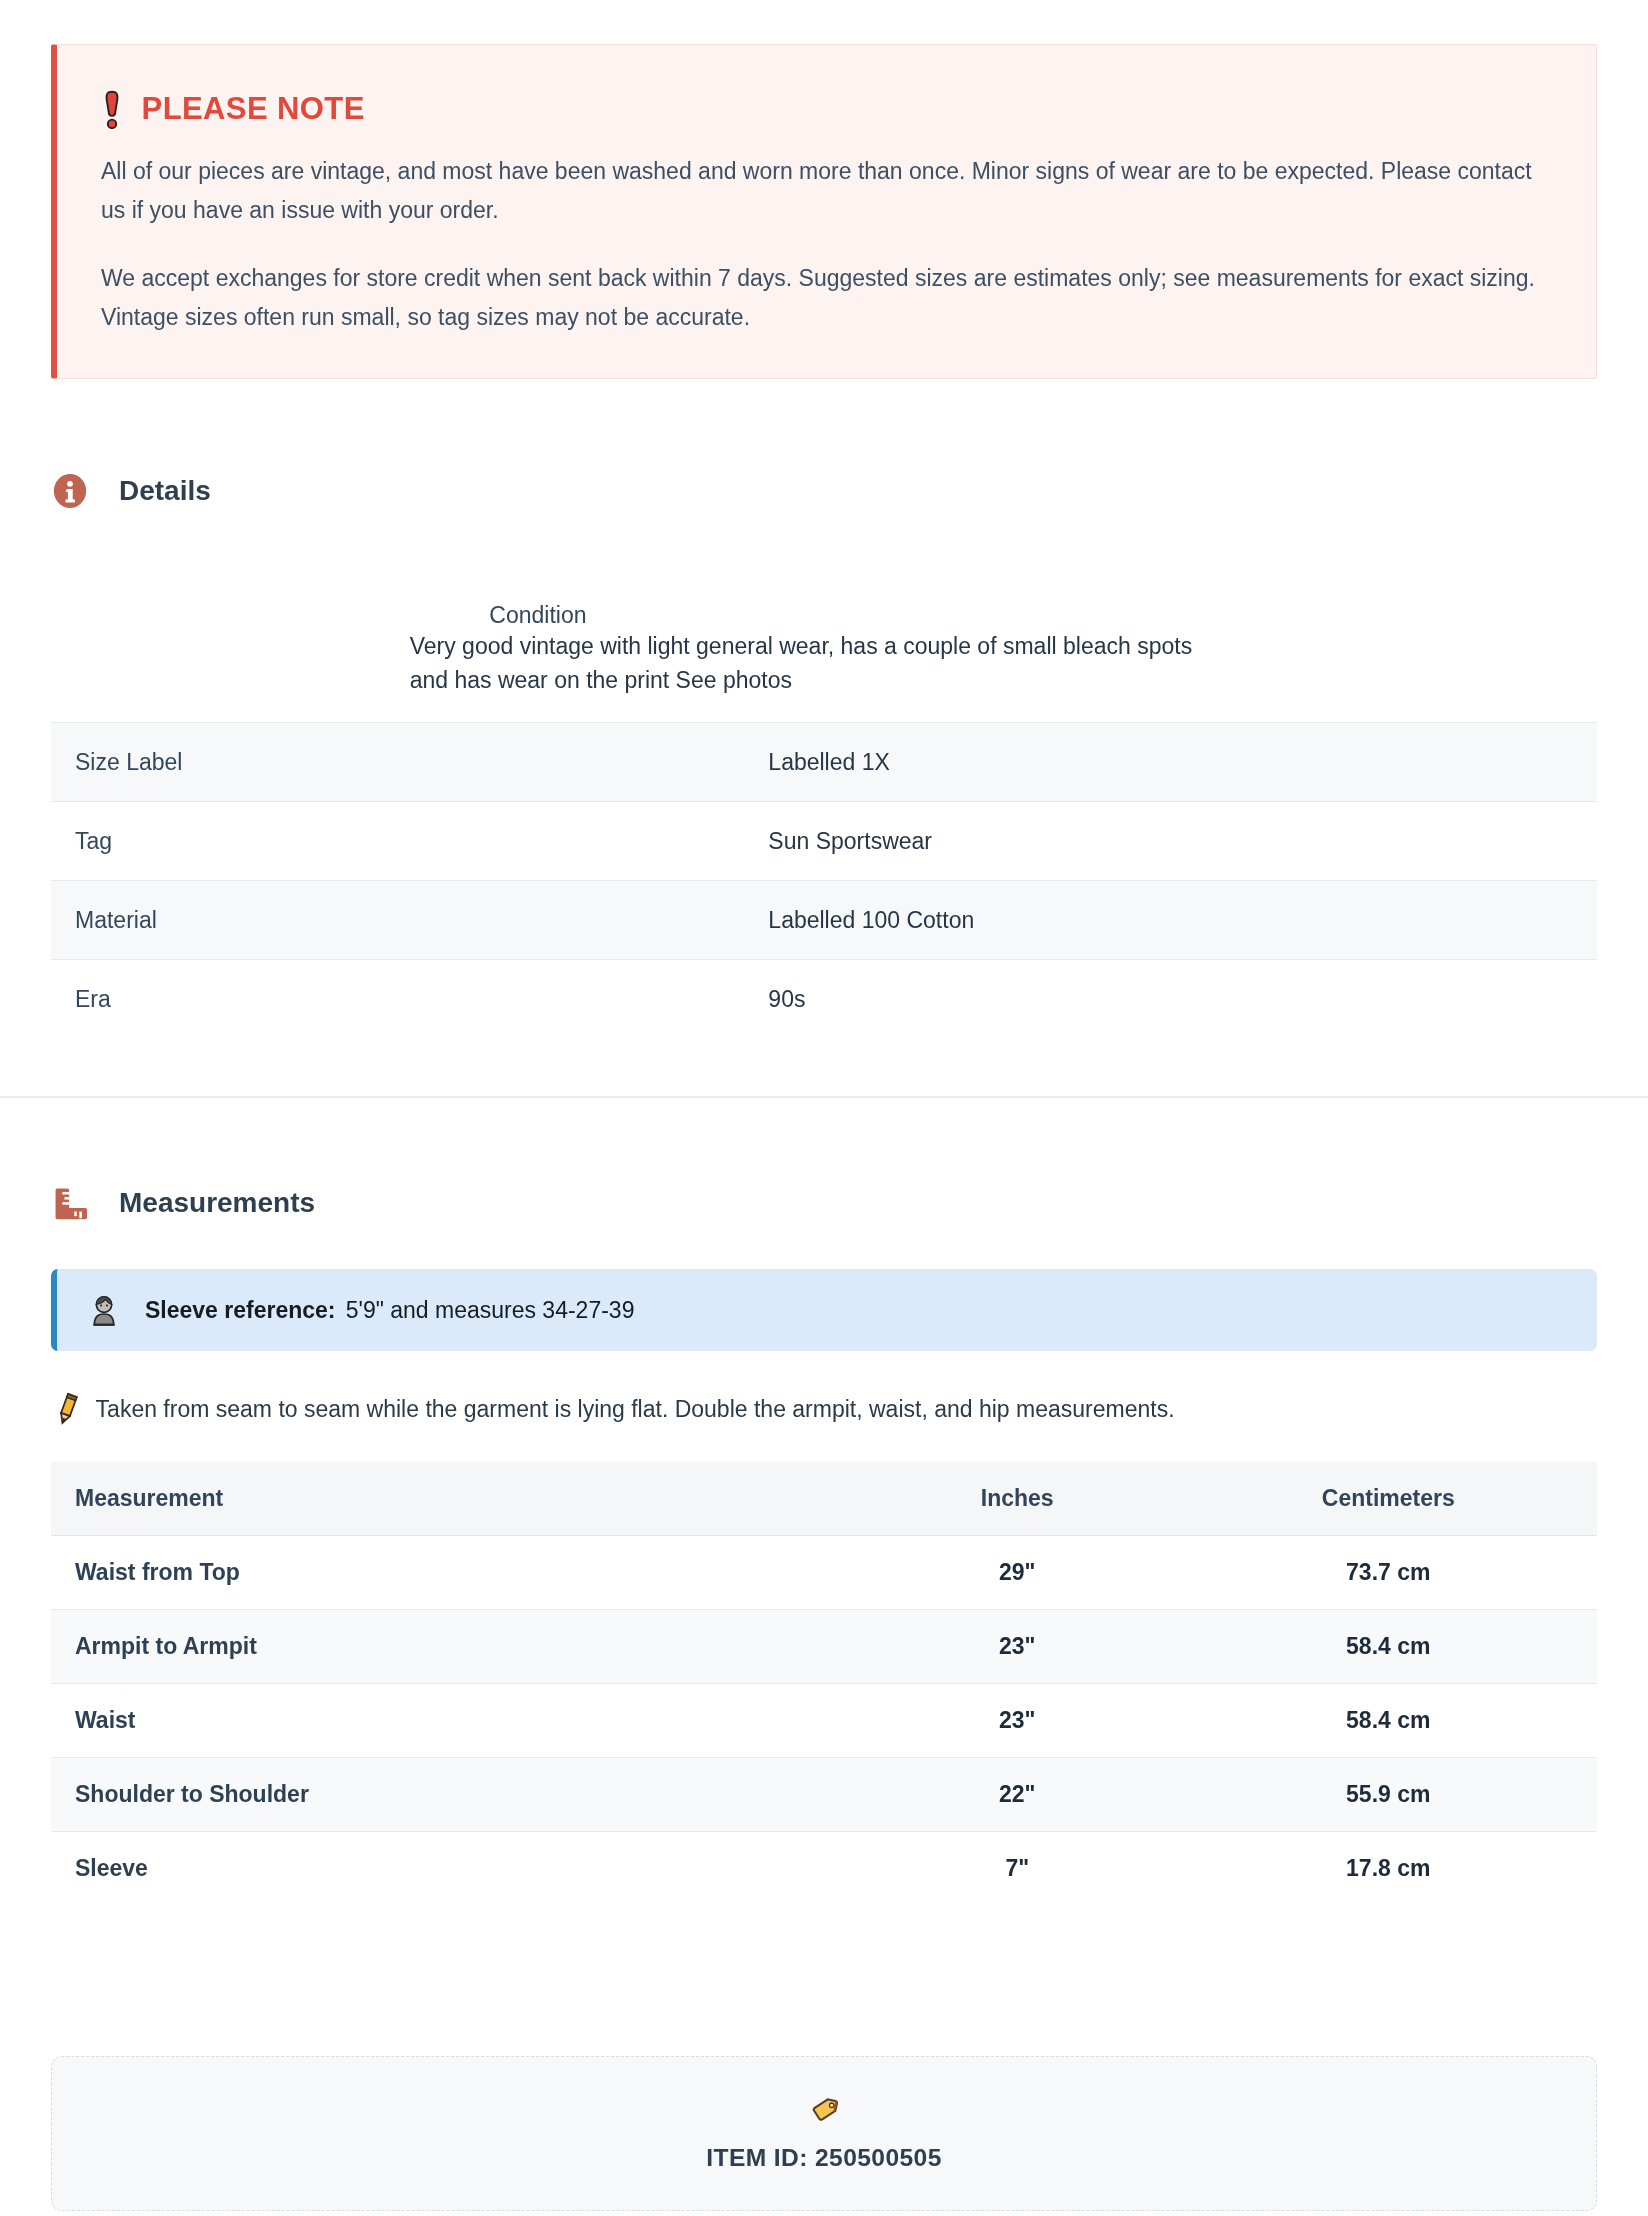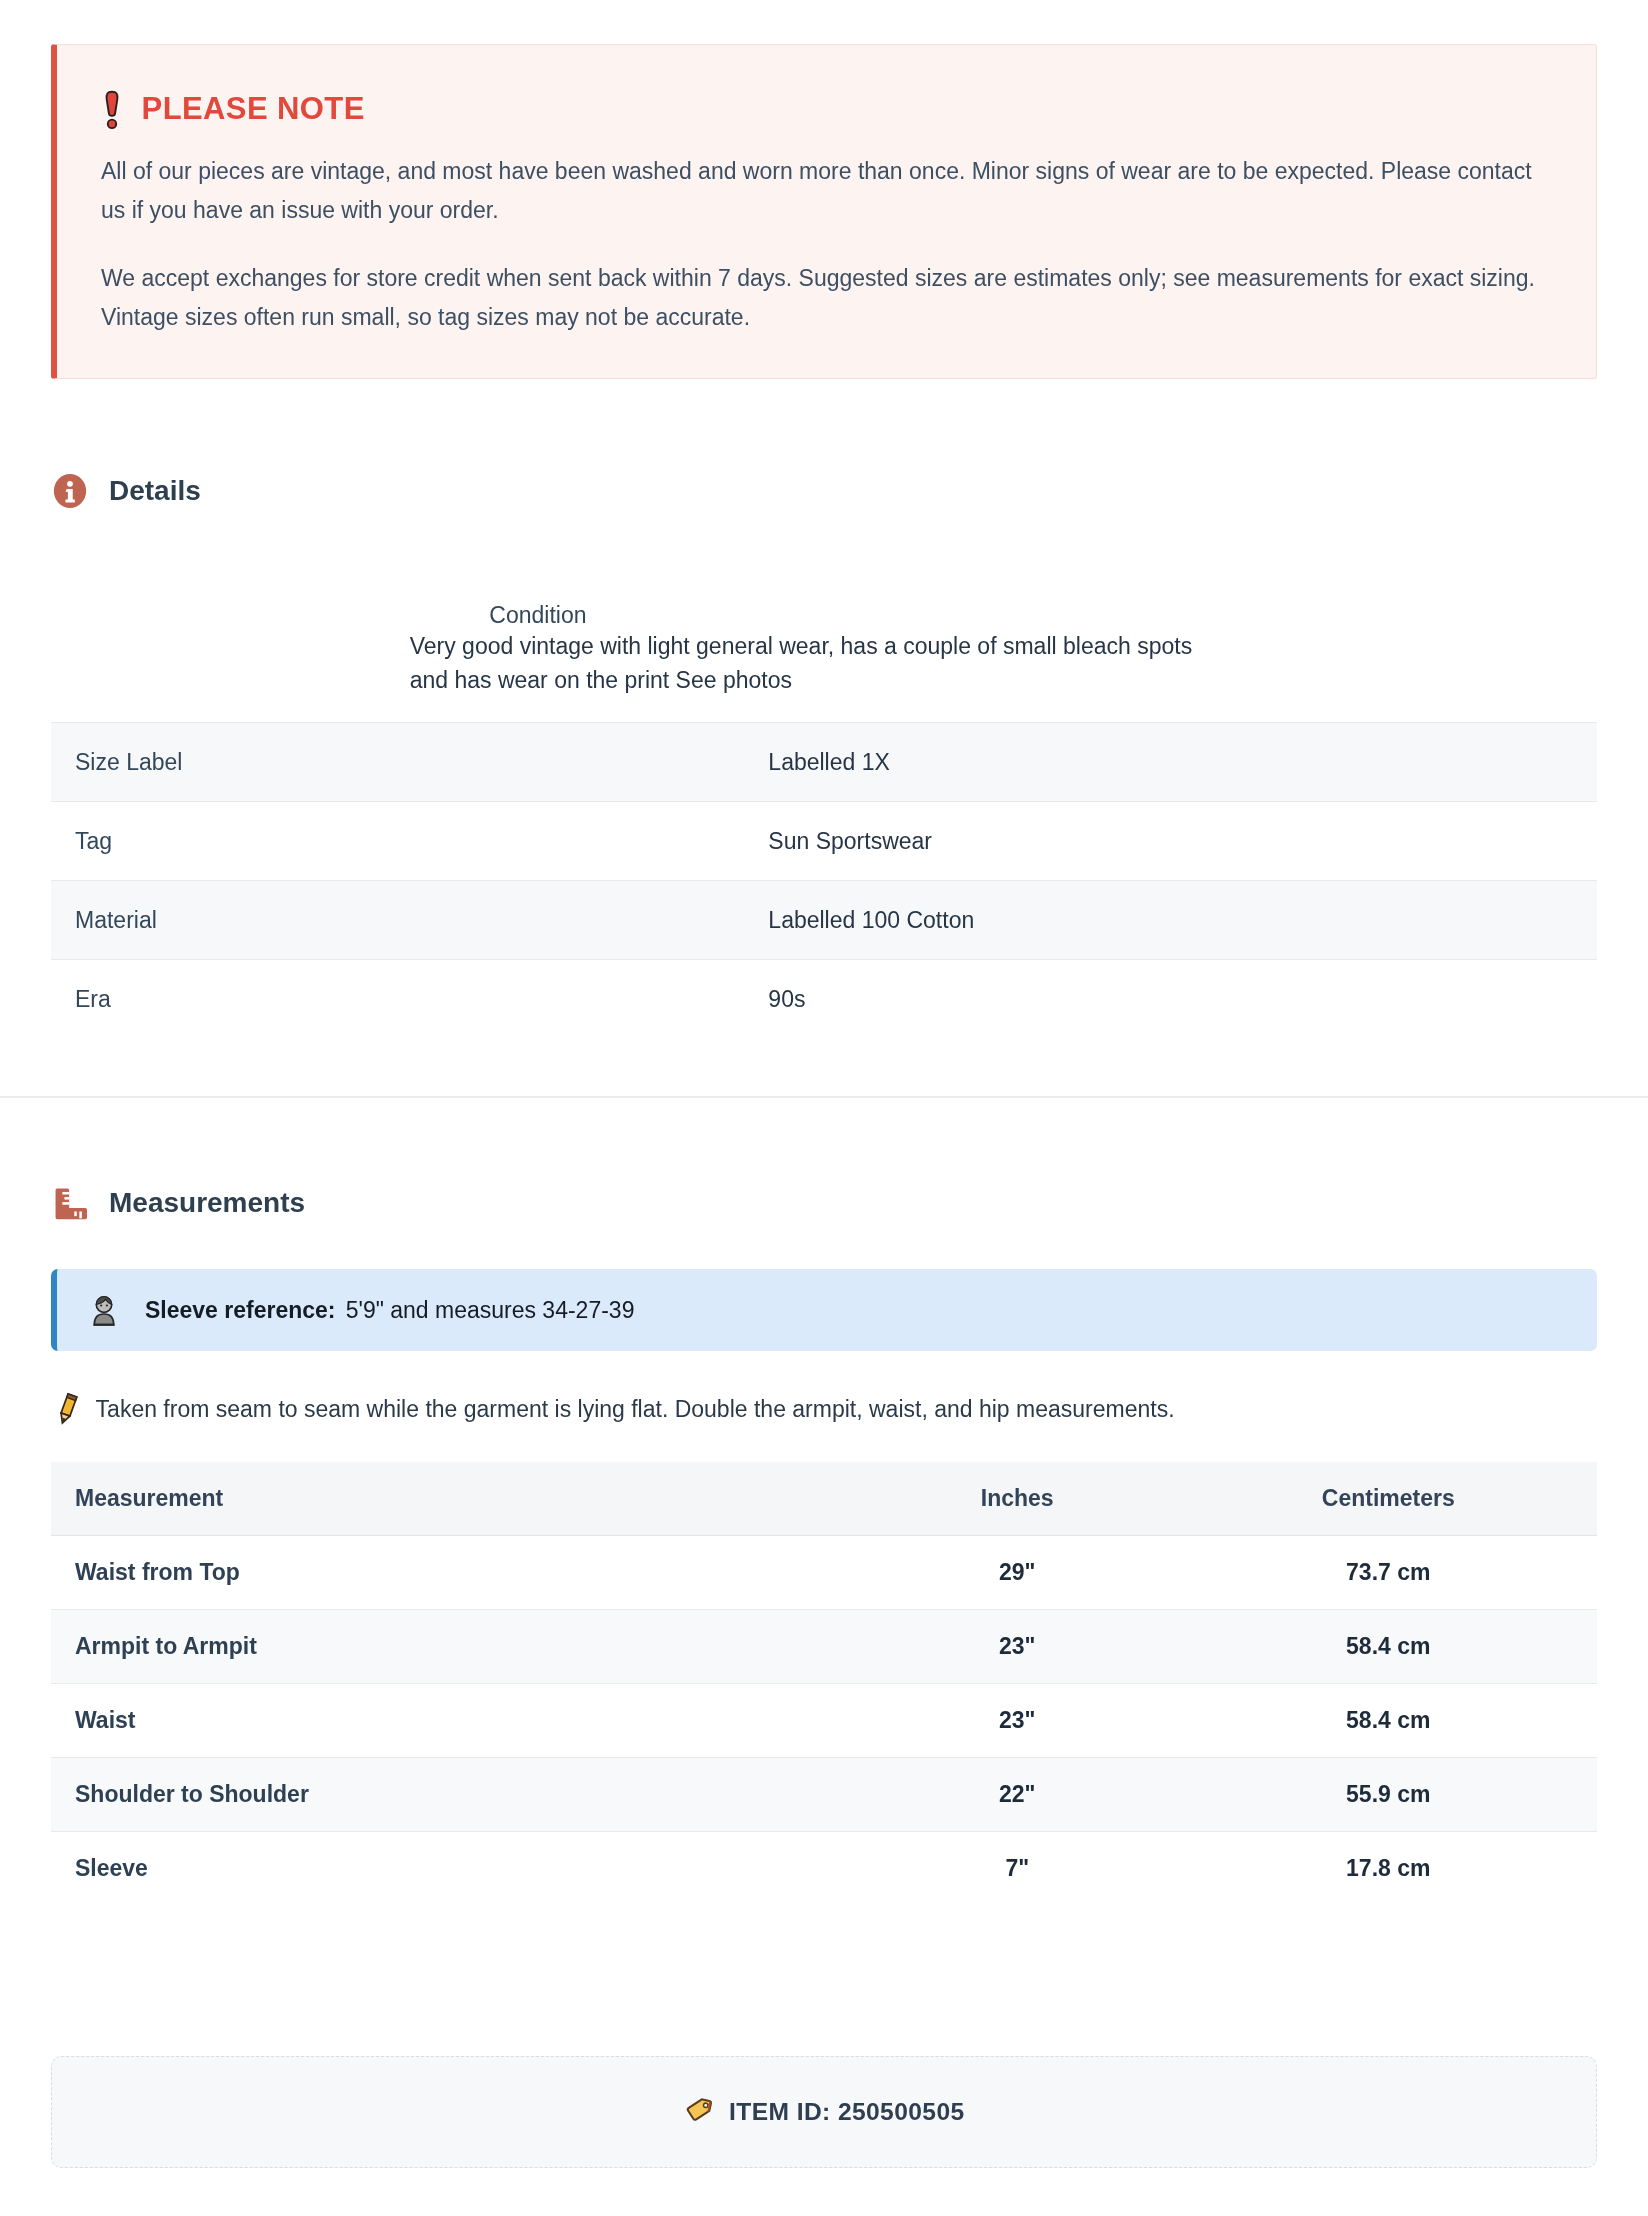--- a/index.html
+++ b/index.html
@@ -40,21 +40,21 @@
     line-height: 39px;
     color: #3c4f63;
     max-width: 1457px;
   }
   .note-box p + p { margin-top: 29px; }
 
   
   .section-heading {
     display: flex;
     align-items: center;
-    gap: 22px;
+    gap: 32px;
     margin-left: 53px;
   }
   .section-heading .title {
     font-size: 28px;
     font-weight: 600;
     color: #2e3f50;
   }
   .details-heading { margin-top: 95px; }
   .measurements-heading { margin-top: 88px; }
 
@@ -174,20 +174,21 @@
   .item-id-box {
     margin: 151px 51px 0 51px;
     background: #f7f8fa;
     border: 1.7px dashed #d9dce1;
     border-radius: 10.2px;
     padding: 38px 0;
     display: flex;
     align-items: center;
     justify-content: center;
     gap: 15.2px;
+    flex-direction: column;
   }
   .item-id-text {
     font-size: 24.6px;
     font-weight: 600;
     color: #2e3f52;
     letter-spacing: 0.4px;
   }
 
   .svg-icon { display: block; }
 </style>

